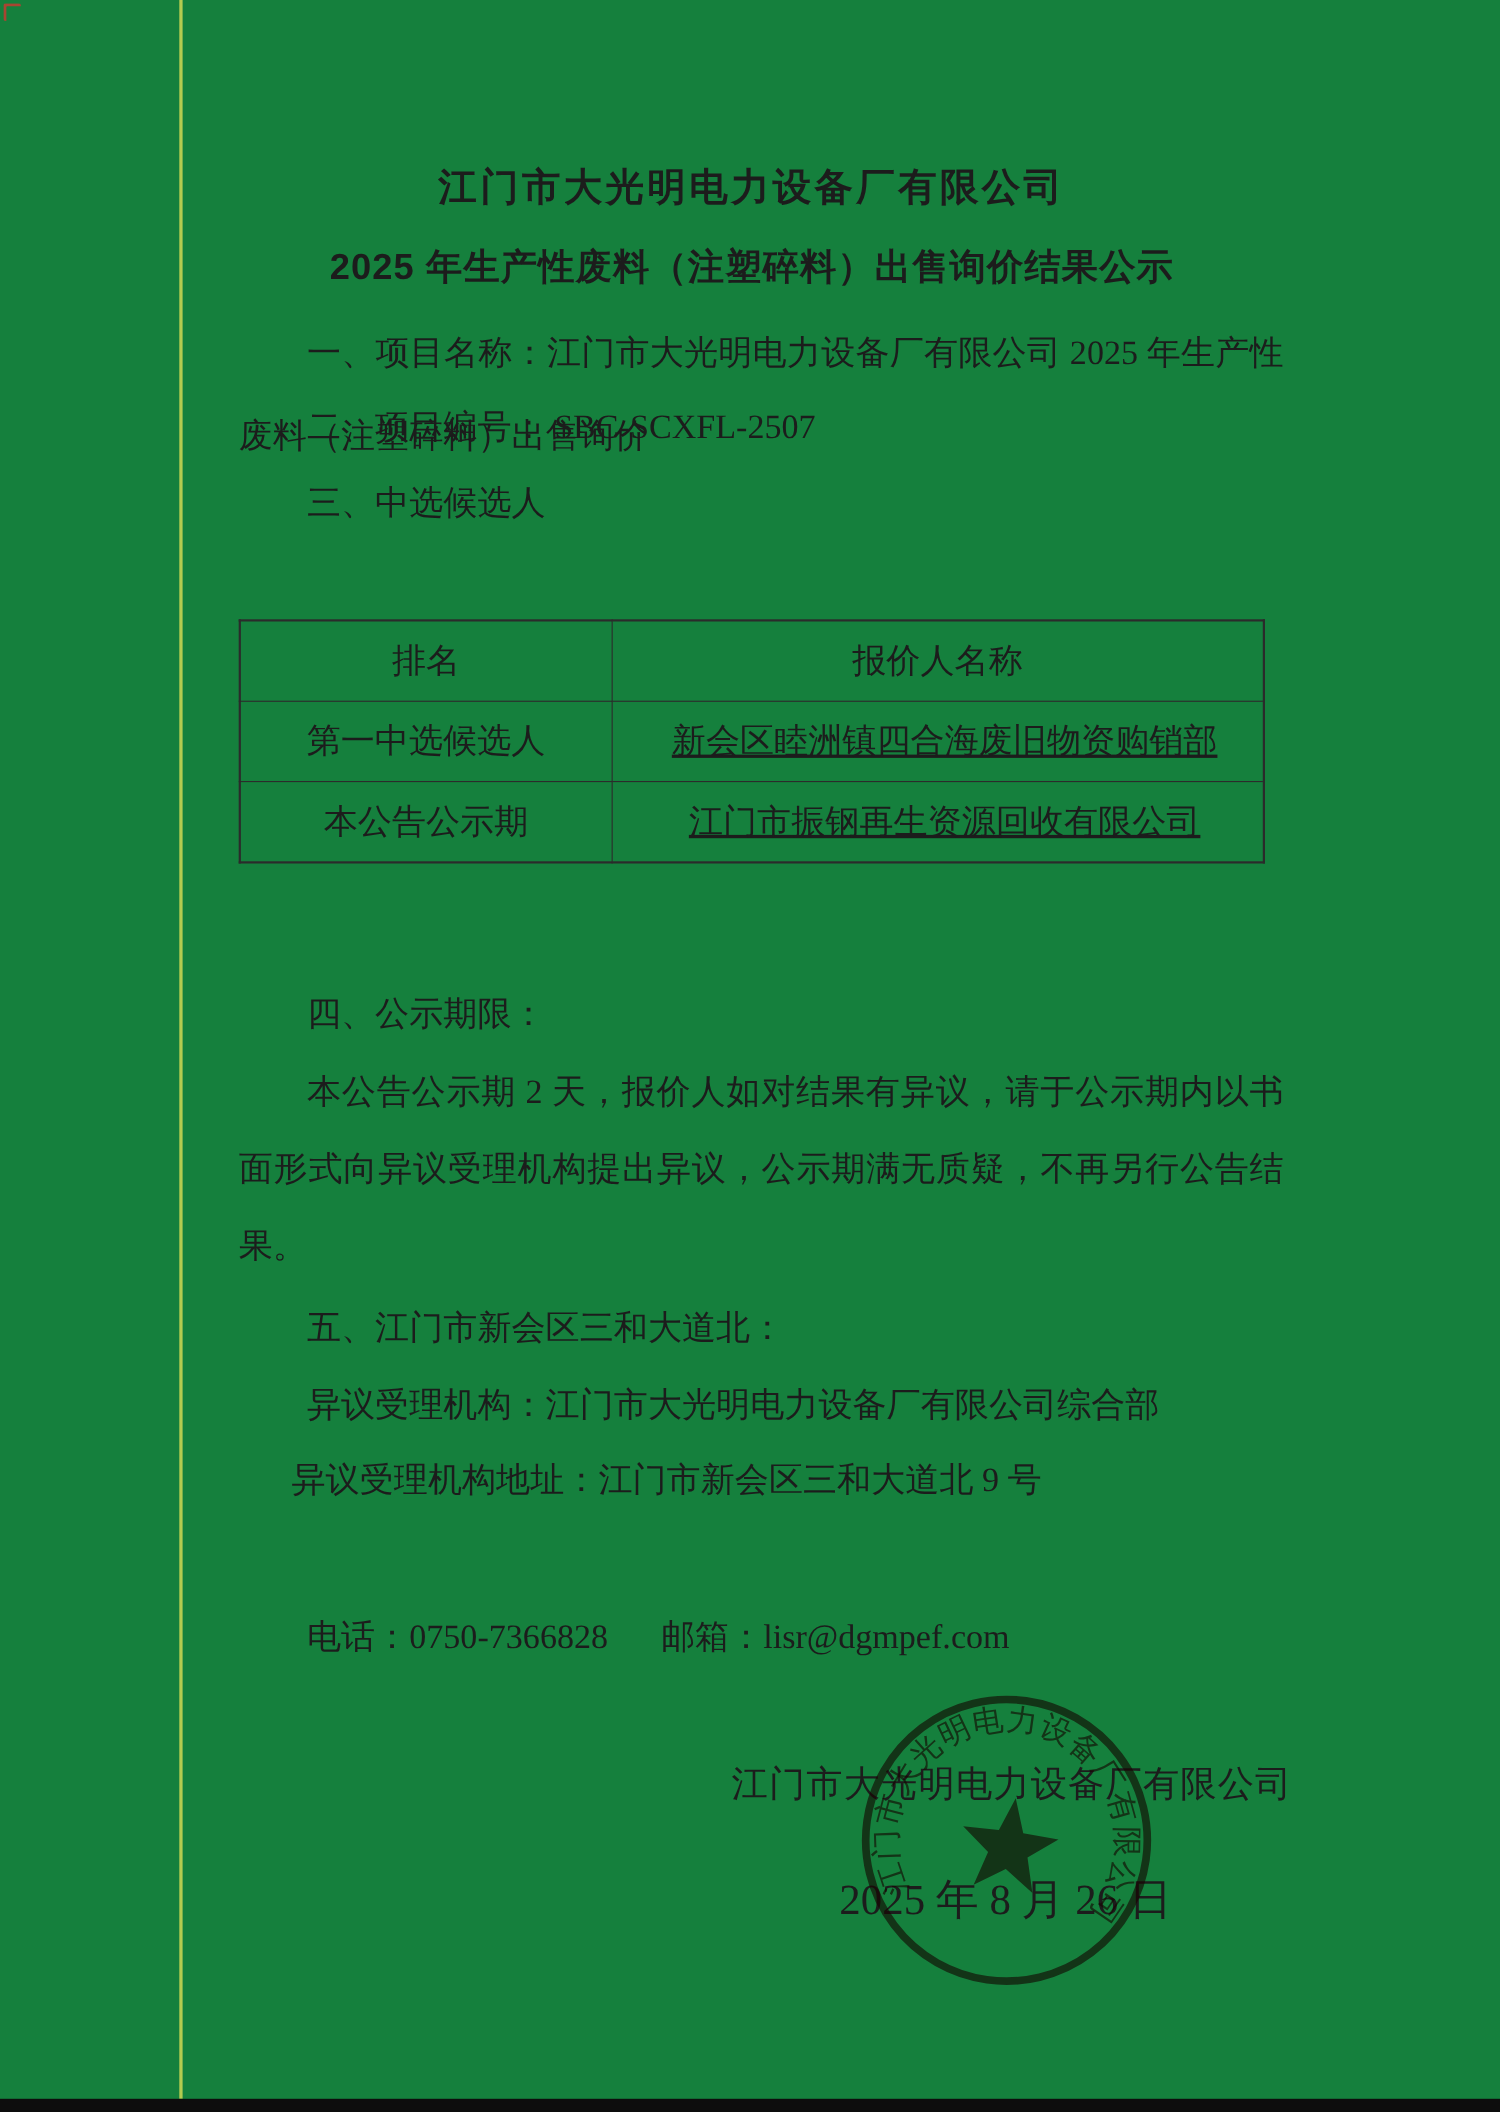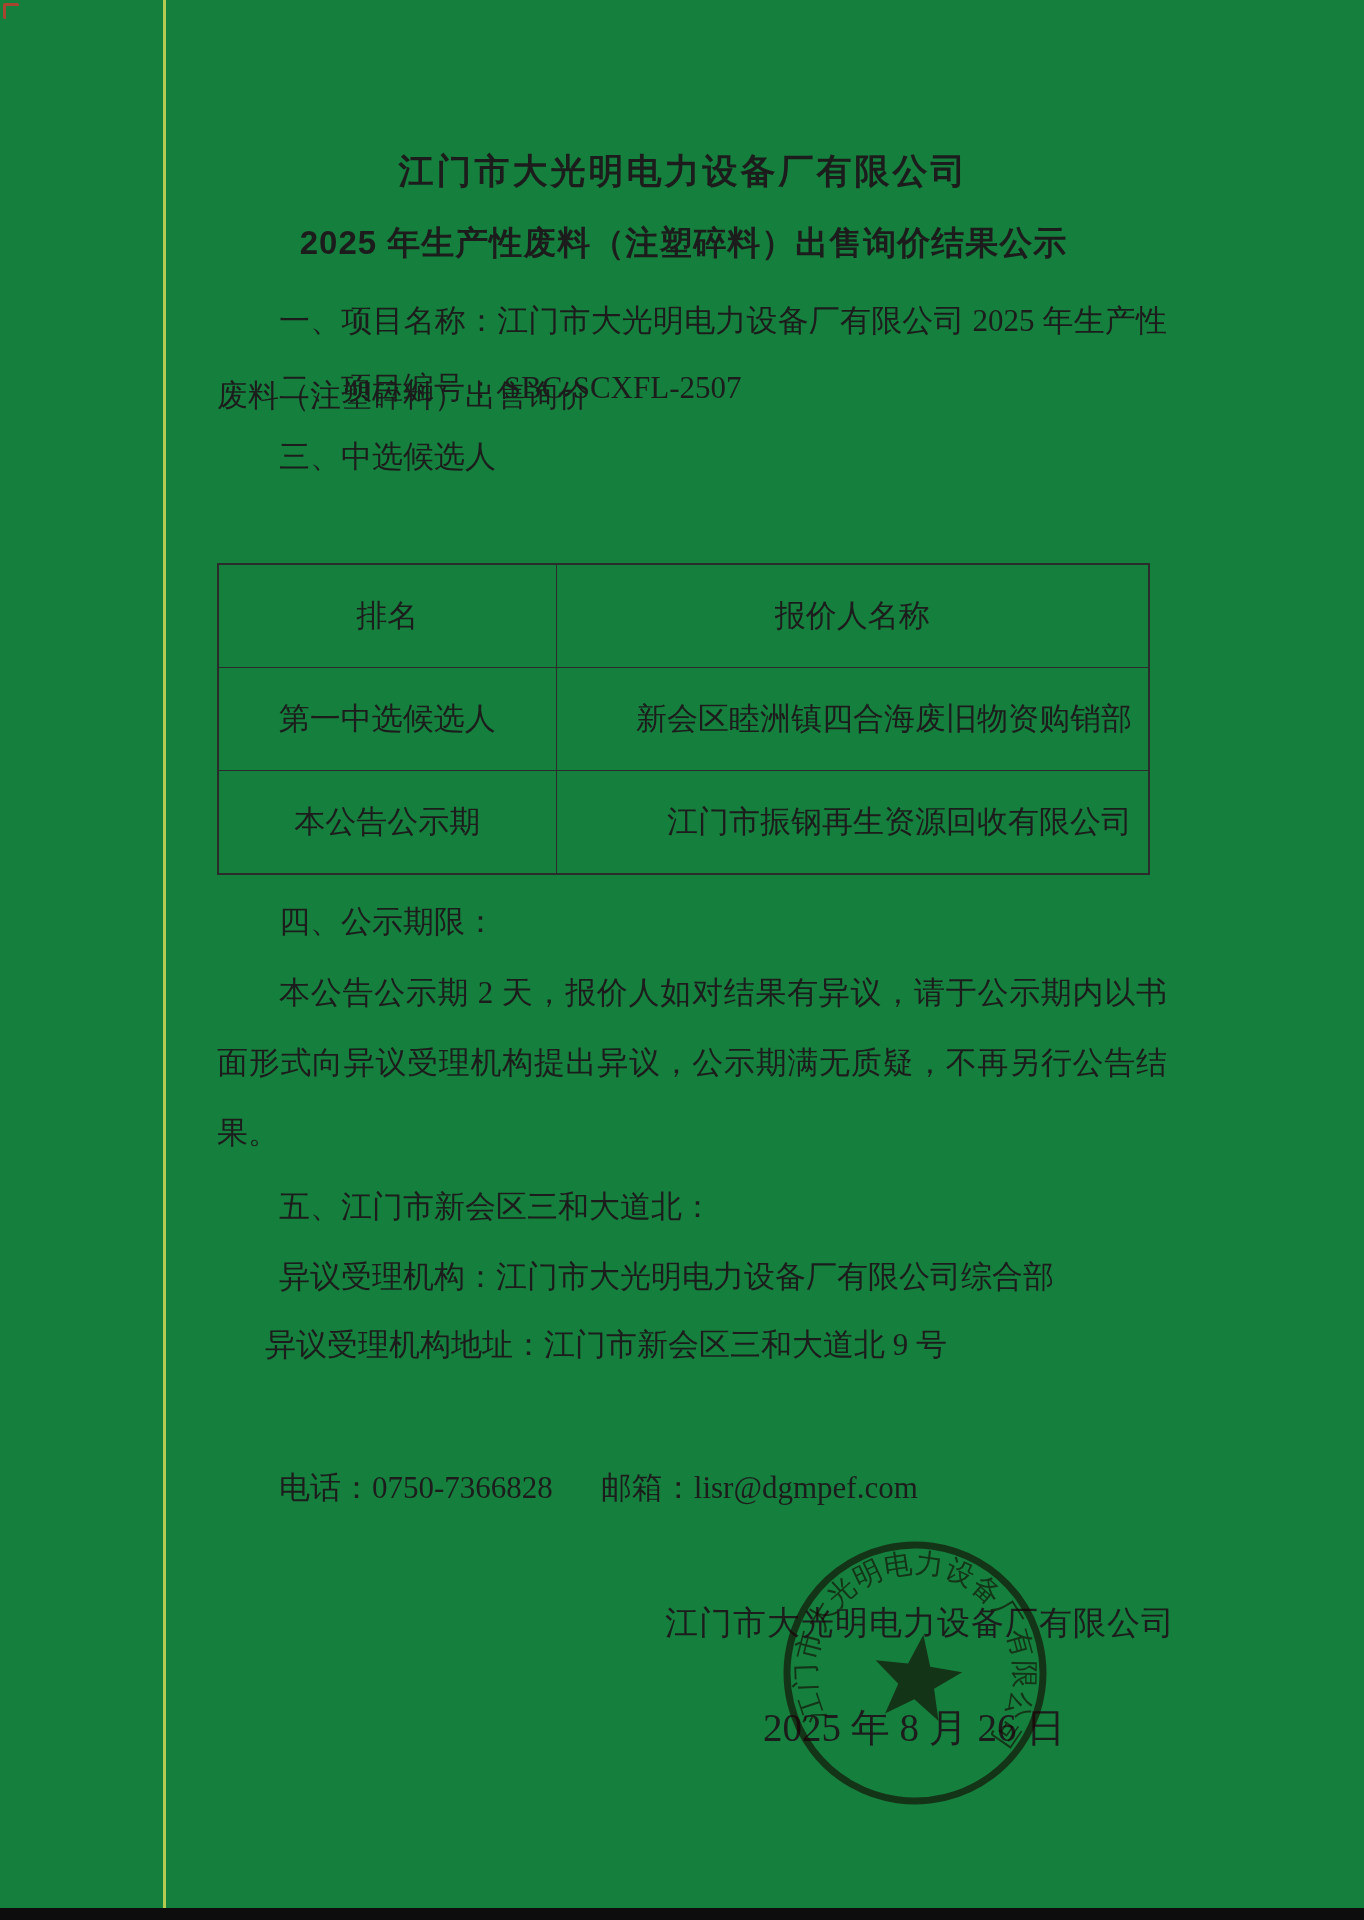--- a/index.html
+++ b/index.html
@@ -43,26 +43,26 @@
   #contact-address{left:203px;top:1323px;}
   #contact-person{left:217px;top:1395px;}
   #contact-line{left:217px;top:1466px;}
   #contact-line .email{margin-left:48px;}
   
   .cand-table-wrap{left:217px;top:563px;width:933px;}
   table.cand{width:100%;border-collapse:collapse;table-layout:fixed;}
   table.cand td,table.cand th{
     border:1.5px solid #2b2b2b;height:70px;
     font-size:31px;font-weight:normal;vertical-align:middle;
-    padding:16px;overflow:hidden;
+    padding:1px;overflow:hidden;
   }
   table.cand{border:2.5px solid #2b2b2b;}
   col.c1{width:338px;}
   .cell-center{text-align:center;}
-  .cell-left{text-align:right;padding-left:14px !important;}
+  .cell-left{text-align:center;padding-left:14px !important;text-decoration:underline;}
   
   #signature{left:665px;top:1601px;font-size:33px;line-height:44px;letter-spacing:1px;white-space:nowrap;}
   #date{left:763px;top:1706px;font-size:39px;line-height:44px;white-space:nowrap;}
   
   .stamp{left:770px;top:1528px;width:290px;height:290px;transform:rotate(8deg);opacity:.86;mix-blend-mode:multiply;pointer-events:none;}
 </style>
 </head>
 <body>
 
 <div class="page">

